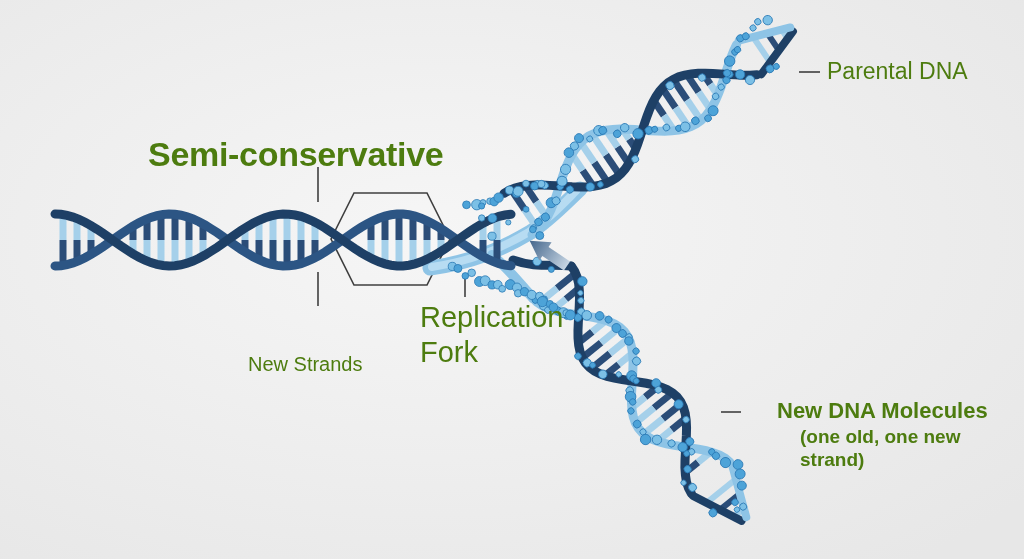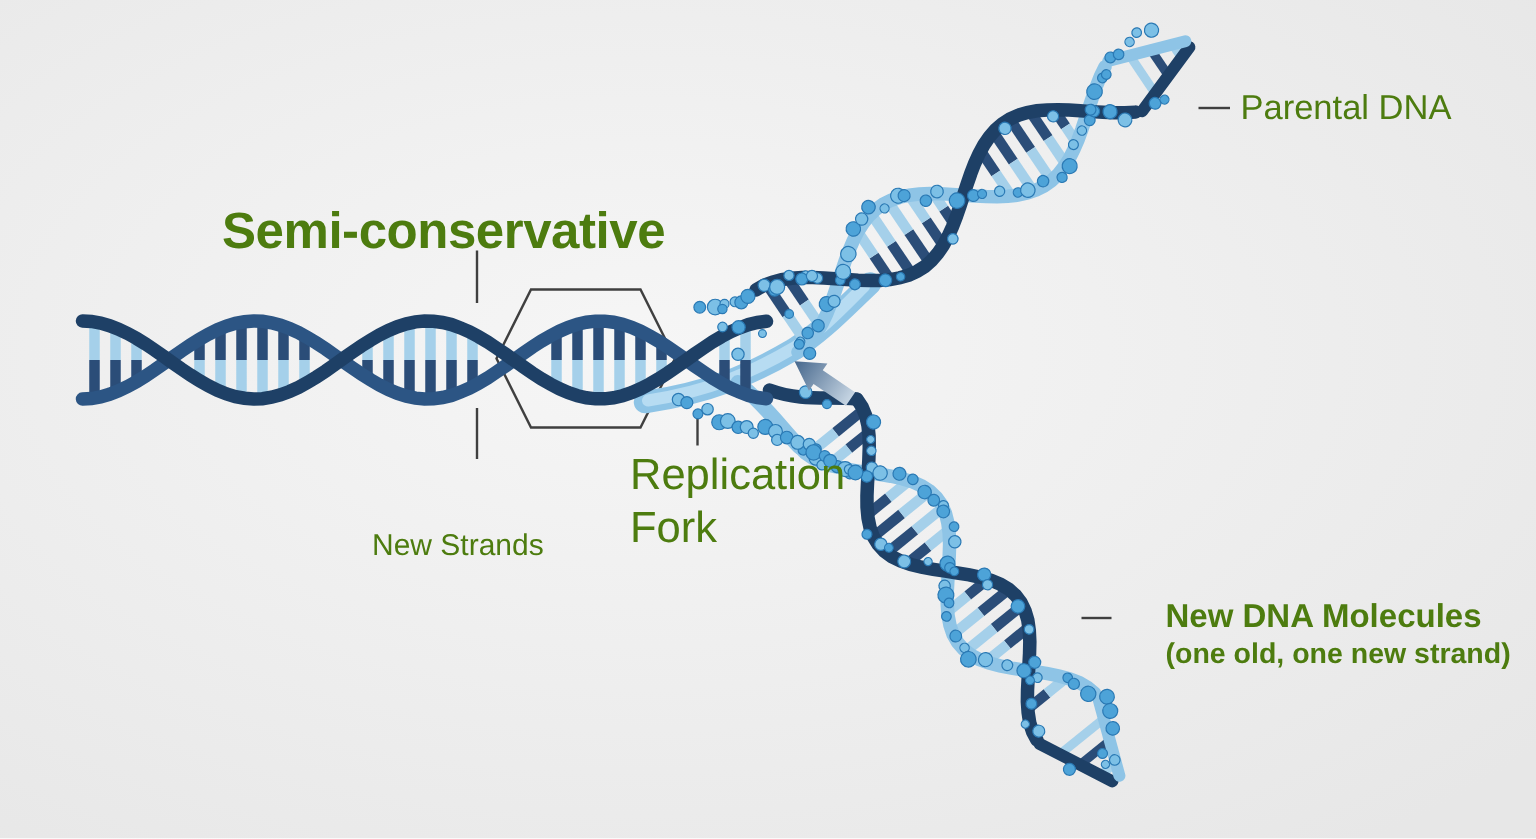--- a/index.html
+++ b/index.html
@@ -5,21 +5,21 @@
   html,body{margin:0;padding:0;width:1024px;height:559px;overflow:hidden;}
   body{font-family:"Liberation Sans","DejaVu Sans",sans-serif;}
   .stage{position:relative;width:1024px;height:559px;}
   svg{position:absolute;left:0;top:0;display:block;}
   .label{position:absolute;color:#4d7c0f;white-space:nowrap;}
   .title{left:148px;top:135px;font-size:34px;font-weight:bold;letter-spacing:-0.3px;}
   .new-strands{left:248px;top:308px;font-size:20px;margin-top:45px;}
   .replication-fork{left:420px;top:300px;font-size:29px;width:135px;white-space:normal;line-height:1.22;}
   .parental-dna{left:827px;top:58px;font-size:23px;}
   .new-dna{left:777px;top:398px;font-size:22px;white-space:normal;width:240px;line-height:1.2;font-weight:bold;}
-  .new-dna .sub{font-size:19px;display:block;margin-top:2px;}
+  .new-dna .sub{font-size:19px;display:block;margin-top:2px;margin-left:23px;}
 </style>
 </head>
 <body>
 
 <div class="stage">
   <svg id="art" width="1024" height="559" viewBox="0 0 1024 559">
       <defs>
         <radialGradient id="bgGrad" cx="42%" cy="42%" r="75%">
           <stop offset="0%" stop-color="#f6f6f6"></stop>
           <stop offset="100%" stop-color="#e7e7e7"></stop>

